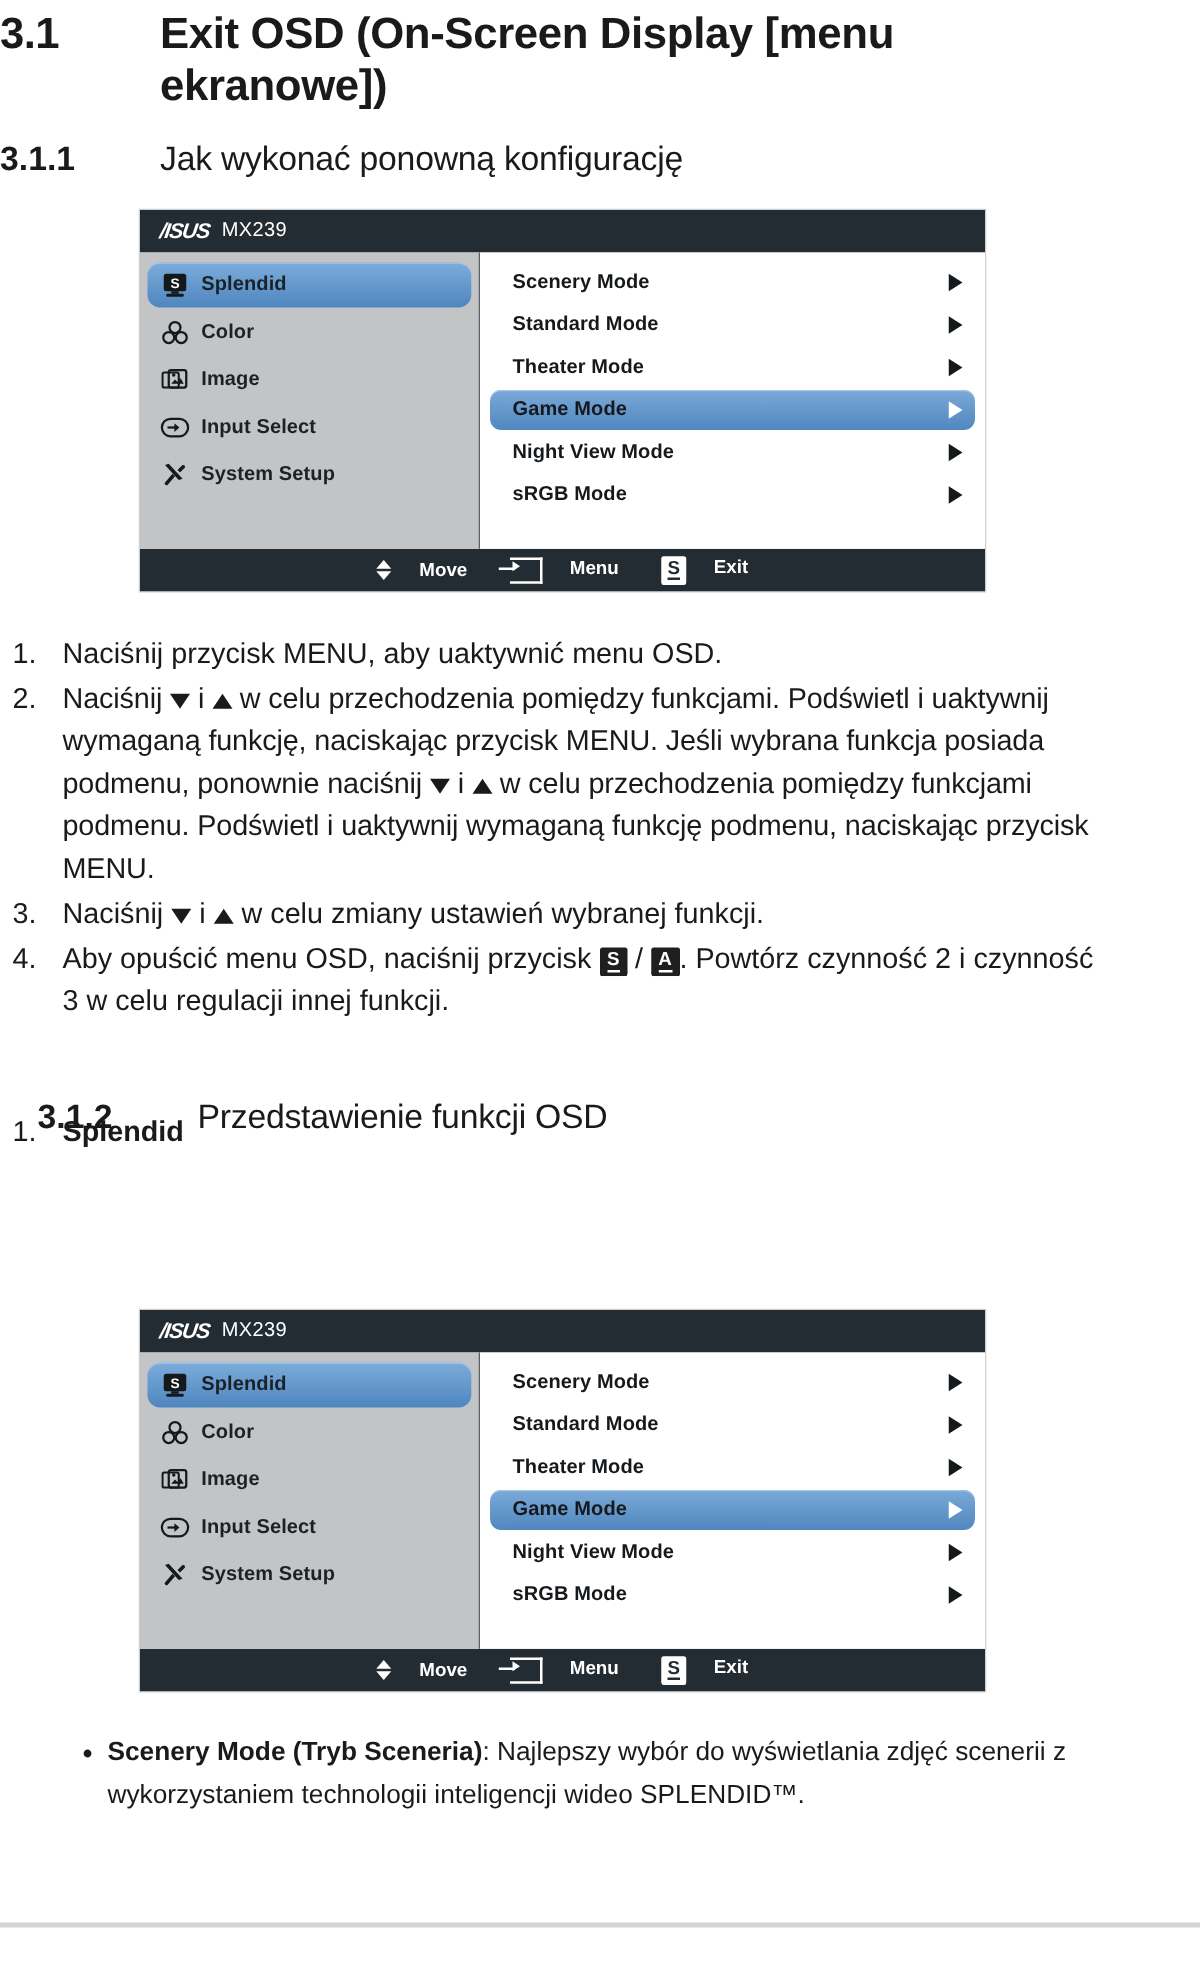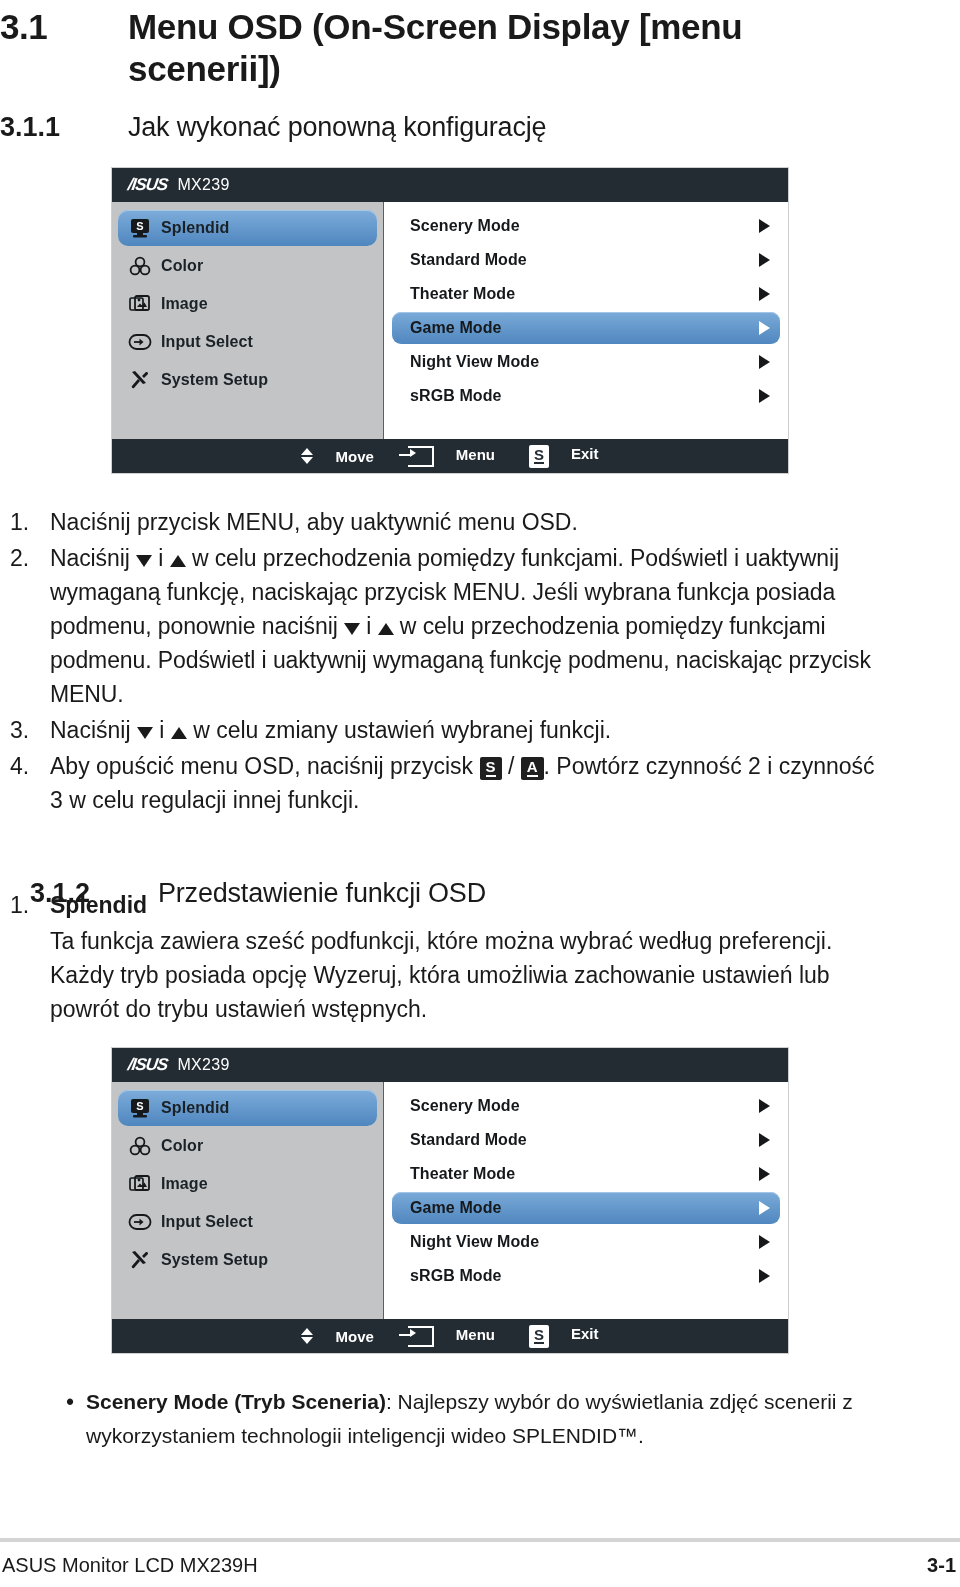--- a/index.html
+++ b/index.html
@@ -90,22 +90,22 @@
   .s-ico i{font-style:normal;display:block;border-bottom:2px solid #232c33;}
 </style>
 </head>
 <body>
 
 <div class="page">
 
   <div class="h1-row" style="top:6px;">
     <div class="h1-num">3.1</div>
     <div class="h1-txt">
-      <span>Menu OSD (On-Screen Display [menu</span><br>
-      <span>scenerii])</span>
+      <span>Exit OSD (On-Screen Display [menu</span><br>
+      <span>ekranowe])</span>
     </div>
   </div>
 
   <div class="h2-row" style="top:110px;">
     <div class="h2-num">3.1.1</div>
     <div class="h2-txt">Jak wykonać ponowną konfigurację</div>
   </div>
 
   <div class="osd" style="left:112px;top:168px;">
     <div class="osd-title">
@@ -248,24 +248,20 @@
   <div class="h2-row" style="top:876px;padding-left:30px;">
     <div class="h2-num">3.1.2</div>
     <div class="h2-txt">Przedstawienie funkcji OSD</div>
   </div>
 
   <div class="list" style="top:888px;">
     <div class="li">
       <div class="li-num">1.</div>
       <div class="li-txt" style="font-weight:bold;">Splendid</div>
     </div>
-    <div class="li">
-      <div class="li-num"></div>
-      <div class="li-txt" style="width:790px;">Ta funkcja zawiera sześć podfunkcji, które można wybrać według preferencji. Każdy tryb posiada opcję Wyzeruj, która umożliwia zachowanie ustawień lub powrót do trybu ustawień wstępnych.</div>
-    </div>
   </div>
 
   <div class="osd" style="left:112px;top:1048px;">
     <div class="osd-title">
       <span class="asus-logo">/ISUS</span>
       <span class="osd-model">MX239</span>
     </div>
     <div class="osd-body">
       <div class="osd-side">
 
@@ -374,18 +370,14 @@
       </div>
     </div>
   </div>
 
   <div class="bullet-row" style="left:48px;top:1385px;">
     <div class="bullet-dot">•</div>
     <div class="bullet-txt"><b>Scenery Mode (Tryb Sceneria)</b><span>: Najlepszy wybór do wyświetlania zdjęć scenerii z wykorzystaniem technologii inteligencji wideo SPLENDID™.</span></div>
   </div>
 
   <div class="footrule" style="top:1538px;"></div>
-  <div class="footer" style="top:1552px;">
-    <div class="fl">ASUS Monitor LCD MX239H</div>
-    <div class="fr">3-1</div>
-  </div>
 
 </div>
 
 </body></html>

